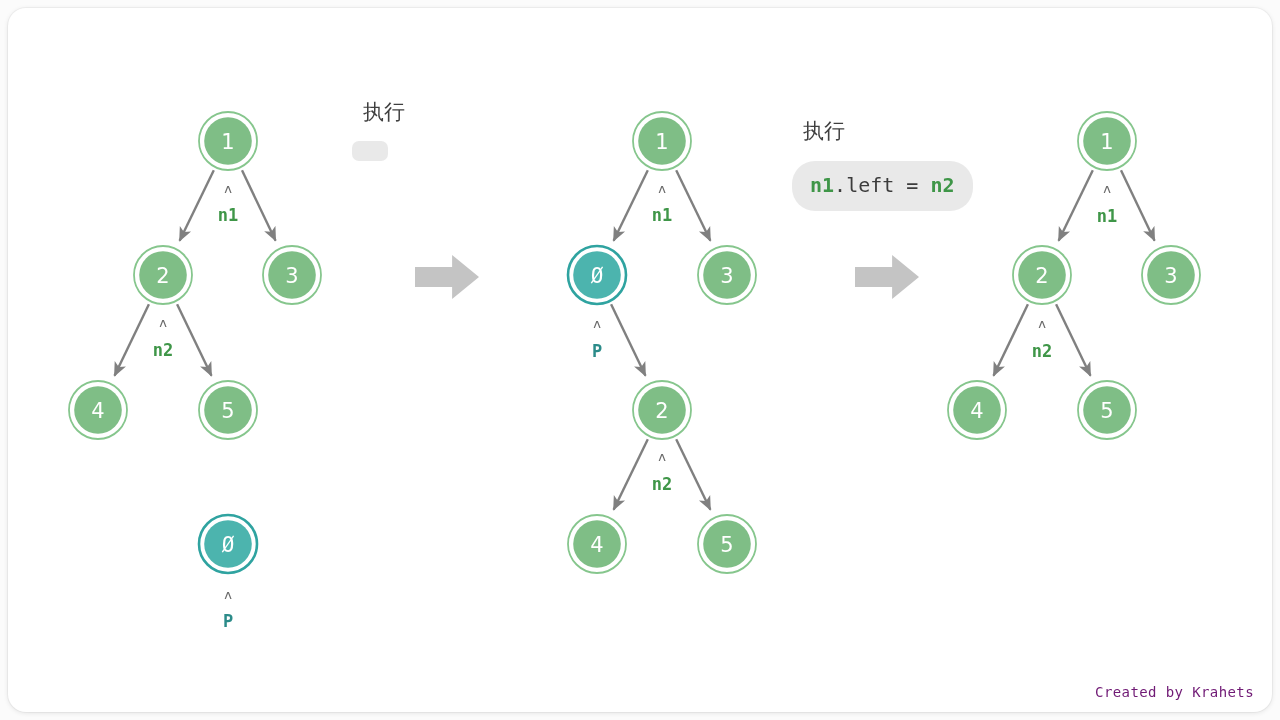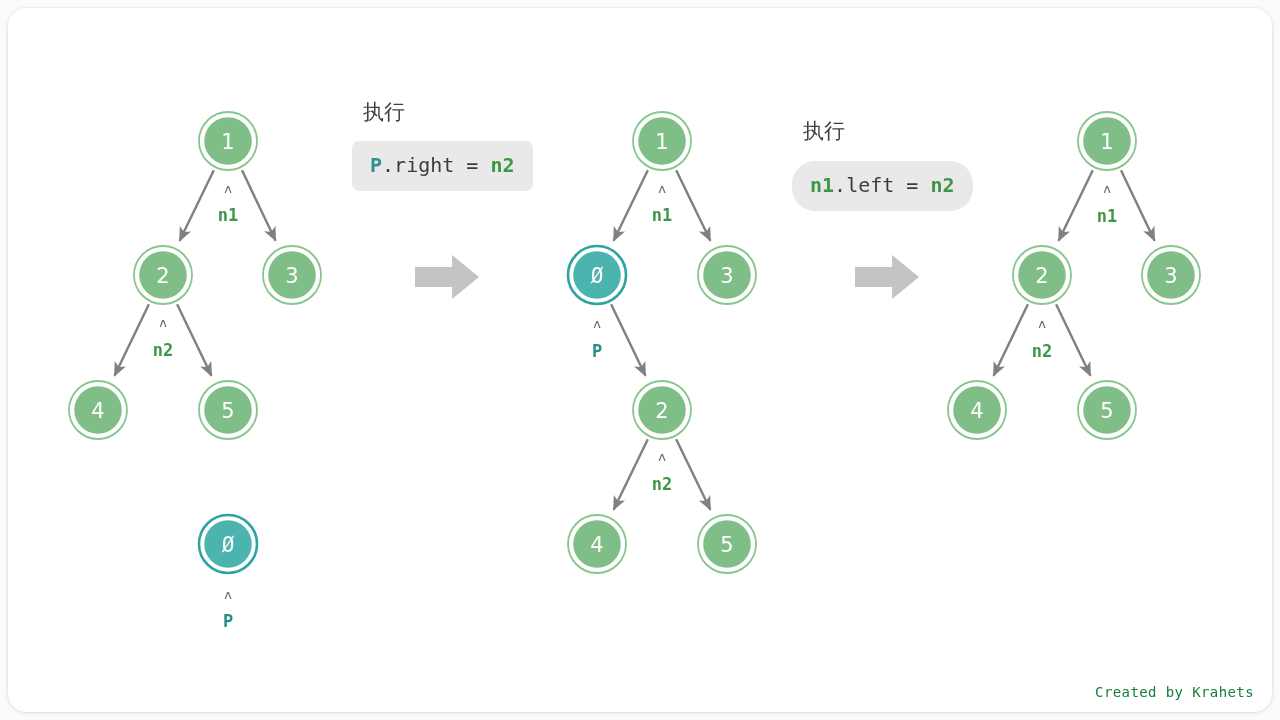--- a/index.html
+++ b/index.html
@@ -45,21 +45,21 @@
   }
   .codebox .tok-green { color: #3f9648; font-weight: bold; }
   .codebox .tok-teal  { color: #2f9391; font-weight: bold; }
   .codebox .tok-plain { color: #3c3c3c; }
 
   .watermark {
     position: absolute;
     right: 26px; bottom: 20px;
     font-family: "DejaVu Sans Mono", "Liberation Mono", monospace;
     font-size: 14px;
-    color: #15803d;
+    color: #701a75;
     letter-spacing: 0.4px;
     white-space: nowrap;
   }
 
   
   .node-val {
     font-family: "DejaVu Sans", "Liberation Sans", sans-serif;
     font-size: 21px;
     fill: #ffffff;
     text-anchor: middle;
@@ -238,19 +238,19 @@
         </g>
       </g>
     <g id="steparrows-layer">
         <path d="M 415 266.88 L 452.12 266.88 L 452.12 255 L 479 277 L 452.12 299 L 452.12 287.12 L 415 287.12 Z" fill="#c4c4c4"></path>
         <path d="M 855 266.88 L 892.12 266.88 L 892.12 255 L 919 277 L 892.12 299 L 892.12 287.12 L 855 287.12 Z" fill="#c4c4c4"></path>
       </g>
   </svg>
 
   <div id="overlays">
       <div class="heading" style="left: 363px; top: 102px;">执行</div>
-      <div class="codebox" style="left: 352px; top: 141px;"><div><span class="tok-teal">P</span><span class="tok-plain">.right = </span><span class="tok-green">n2</span></div></div>
+      <div class="codebox" style="left: 352px; top: 141px;"></div>
       <div class="heading" style="left: 803px; top: 121px;">执行</div>
       <div class="codebox" style="left: 792px; top: 161px; border-radius: 23px;"><div><span class="tok-green">n1</span><span class="tok-plain">.left = </span><span class="tok-green">n2</span></div></div>
     </div>
 
   <div class="watermark">Created by Krahets</div>
 </div>
 
 </body></html>

